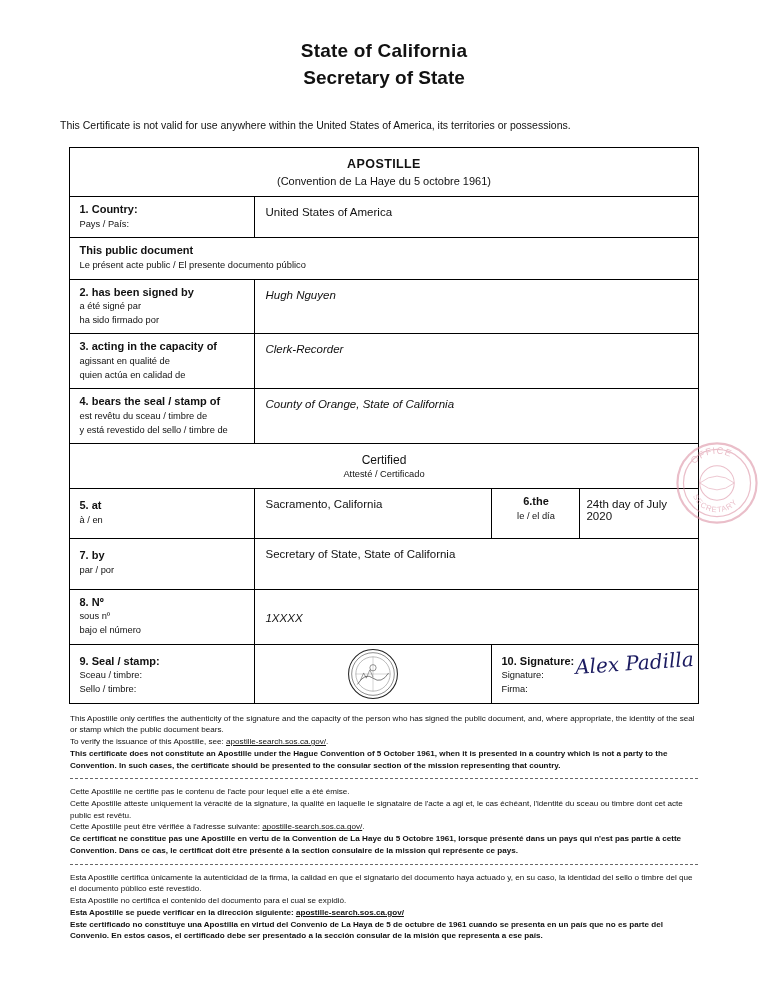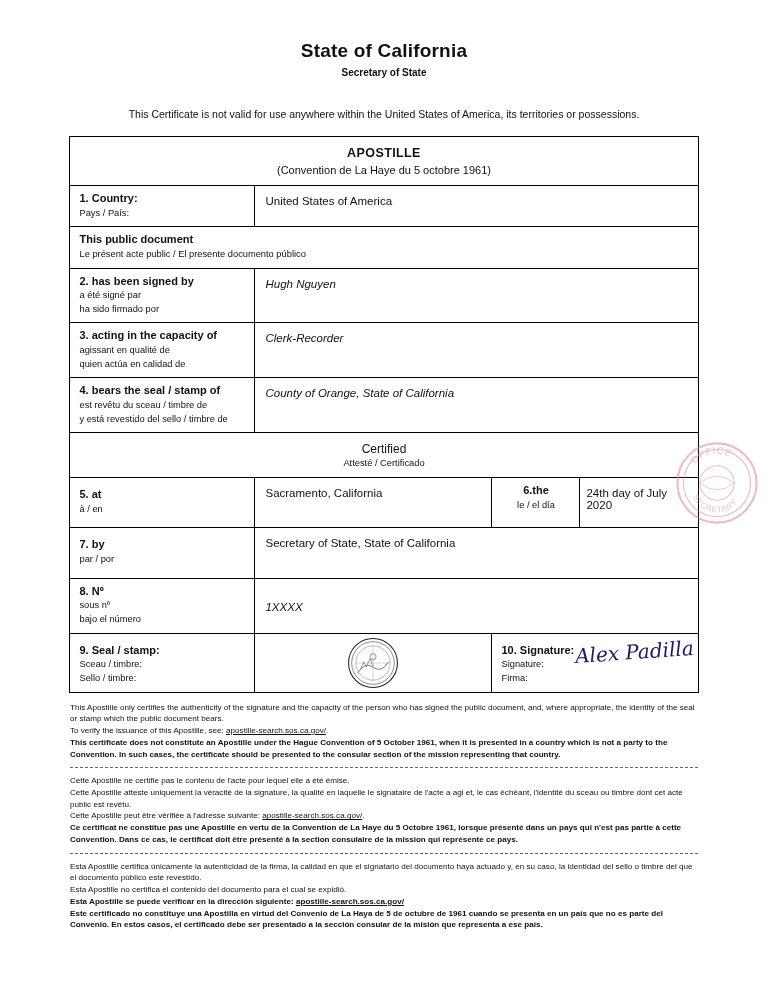--- a/index.html
+++ b/index.html
@@ -25,26 +25,25 @@
   .header {
     text-align: center;
     padding-top: 40px;
   }
   .header .line1 {
     font-size: 19px;
     font-weight: bold;
     letter-spacing: 0.2px;
   }
   .header .line2 {
-    font-size: 10px;
+    font-size: 19px;
     font-weight: bold;
     margin-top: 5px;
   }
   .notvalid {
-    text-align: center;
     font-size: 10.5px;
     margin-top: 30px;
     margin-bottom: 16px;
   }
   table.apostille {
     width: 628px;
     border-collapse: collapse;
     table-layout: fixed;
     margin: 0 auto;
   }

